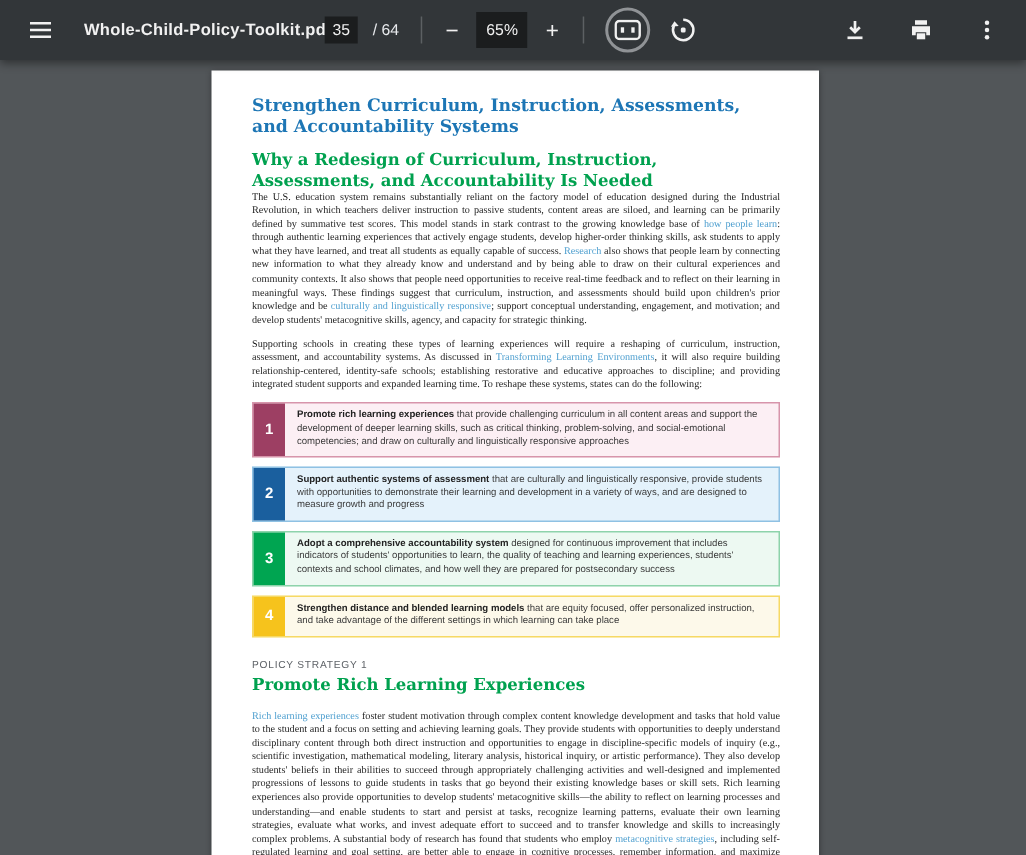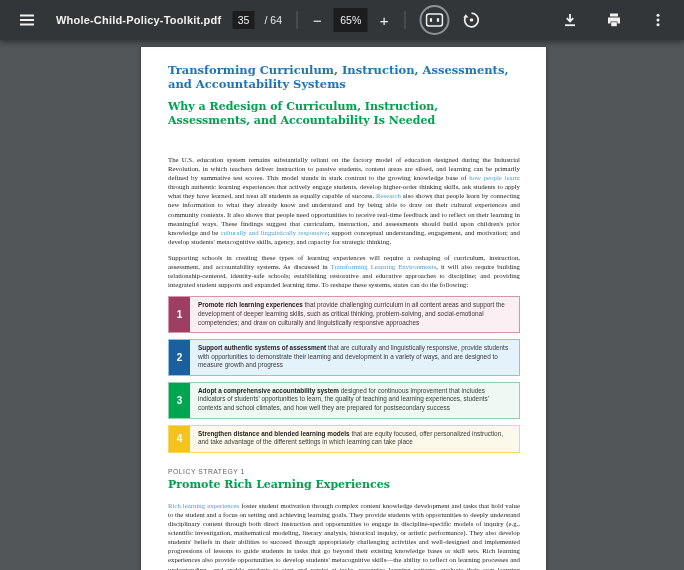--- a/index.html
+++ b/index.html
@@ -9,21 +9,21 @@
   .toolbar {
     height:40px; background:#323639; color:#f1f1f1;
     display:flex; align-items:center; padding:0 16px;
     position:relative; z-index:3;
     box-shadow:0 2px 6px rgba(0,0,0,0.45);
   }
   .tb-left { display:flex; align-items:center; gap:18px; min-width:0; }
   .doc-title { font-size:11px; font-weight:bold; letter-spacing:0.2px; white-space:nowrap; }
   .tb-center {
     position:absolute; left:50%; top:0; height:40px; transform:translateX(-50%);
-    display:flex; align-items:center; gap:10px;margin-left:16px;
+    display:flex; align-items:center; gap:10px;
   }
   .page-input {
     width:22px; height:18px; background:#1b1d1e; border:none; color:#f1f1f1;
     font-size:10.5px; text-align:center; font-family:"Liberation Sans", sans-serif;
   }
   .page-total { font-size:10.5px; color:#e8eaed; white-space:nowrap; }
   .tb-divider { width:1px; height:18px; background:#5c6063; margin:0 4px; }
   .tb-btn {
     background:none; border:none; color:#f1f1f1; cursor:pointer;
     display:flex; align-items:center; justify-content:center; padding:2px;
@@ -47,21 +47,21 @@
     background:#ffffff; box-shadow:0 1px 4px rgba(0,0,0,0.4);
   }
   .content { padding:17px 26px 0 27px; color:#222; }
 
   .doc-h1 {
     font-family:"DejaVu Serif", serif; font-weight:bold;
     font-size:11.5px; line-height:13.5px; color:#1d76b5; margin-bottom:9px;
   }
   .doc-h2 {
     font-family:"DejaVu Serif", serif; font-weight:bold;
-    font-size:11px; line-height:13.5px; color:#00a14f; margin-bottom:28px;
+    font-size:11px; line-height:13.5px; color:#00a14f; margin-bottom:0;
   }
   .body-p {
     font-family:"Liberation Serif", serif; font-size:6.8px; line-height:9.1px;
     color:#1e1e1e; margin-bottom:7px; text-align:justify;
   }
   .seg-link { color:#4e9fcf; }
 
   .items { margin-top:3px; }
   .item { display:flex; border:1px solid; margin-bottom:6px; }
   .item-num {
@@ -144,21 +144,21 @@
         <circle cx="8" cy="8" r="1.5" fill="#f1f1f1"></circle>
         <circle cx="8" cy="12.8" r="1.5" fill="#f1f1f1"></circle>
       </svg>
     </button>
   </div>
 </div>
 
 <div class="viewer">
   <div class="pdf-page">
     <div class="content">
-      <div class="doc-h1">Transforming Curriculum, Instruction, Assessments, and Accountability Systems</div>
+      <div class="doc-h1">Strengthen Curriculum, Instruction, Assessments, and Accountability Systems</div>
       <div class="doc-h2">Why a Redesign of Curriculum, Instruction, Assessments, and Accountability Is Needed</div>
 
       <p class="body-p"><span>The U.S. education system remains substantially reliant on the factory model of education designed during the Industrial Revolution, in which teachers deliver instruction to passive students, content areas are siloed, and learning can be primarily defined by summative test scores. This model stands in stark contrast to the growing knowledge base of </span><span class="seg-link">how people learn</span><span>: through authentic learning experiences that actively engage students, develop higher-order thinking skills, ask students to apply what they have learned, and treat all students as equally capable of success. </span><span class="seg-link">Research</span><span> also shows that people learn by connecting new information to what they already know and understand and by being able to draw on their cultural experiences and community contexts. It also shows that people need opportunities to receive real-time feedback and to reflect on their learning in meaningful ways. These findings suggest that curriculum, instruction, and assessments should build upon children's prior knowledge and be </span><span class="seg-link">culturally and linguistically responsive</span><span>; support conceptual understanding, engagement, and motivation; and develop students' metacognitive skills, agency, and capacity for strategic thinking.</span></p>
       <p class="body-p"><span>Supporting schools in creating these types of learning experiences will require a reshaping of curriculum, instruction, assessment, and accountability systems. As discussed in </span><span class="seg-link">Transforming Learning Environments</span><span>, it will also require building relationship-centered, identity-safe schools; establishing restorative and educative approaches to discipline; and providing integrated student supports and expanded learning time. To reshape these systems, states can do the following:</span></p>
 
       <div class="items">
         <div class="item" style="background-color: rgb(252, 239, 244); border-color: rgb(215, 149, 171);">
           <div class="item-num" style="background-color: rgb(157, 63, 99);">1</div>
           <div class="item-body"><span class="item-lead">Promote rich learning experiences</span><span> that provide challenging curriculum in all content areas and support the development of deeper learning skills, such as critical thinking, problem-solving, and social-emotional competencies; and draw on culturally and linguistically responsive approaches</span></div>
         </div>

